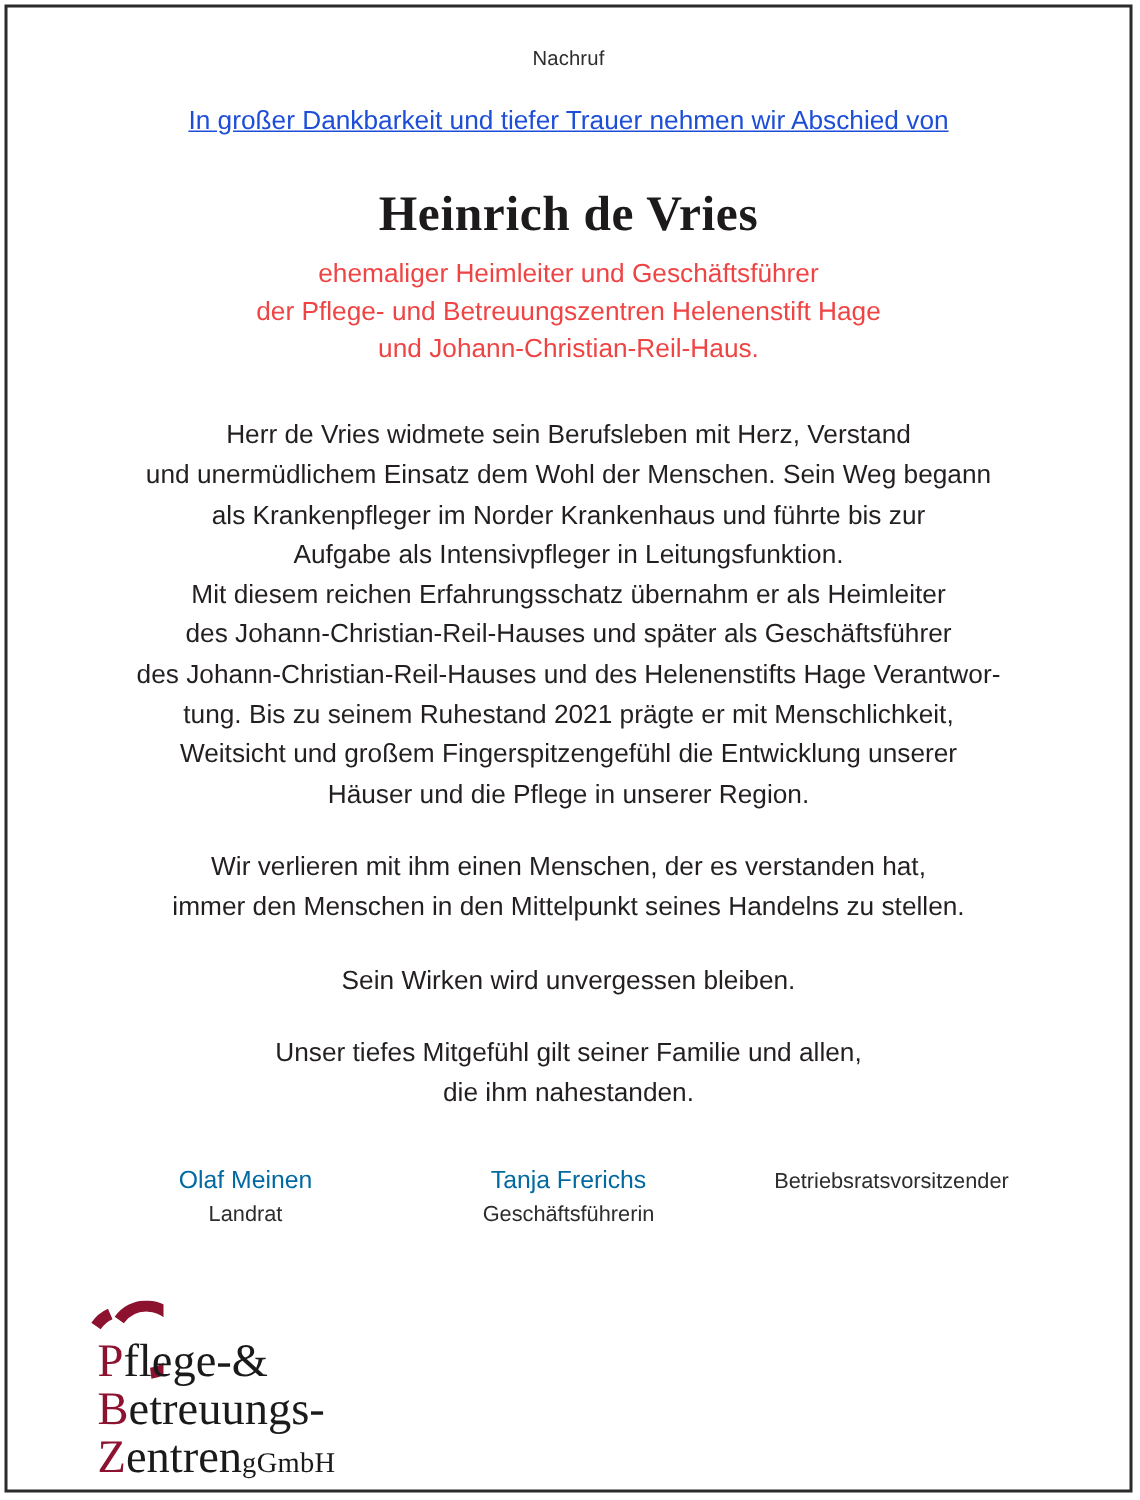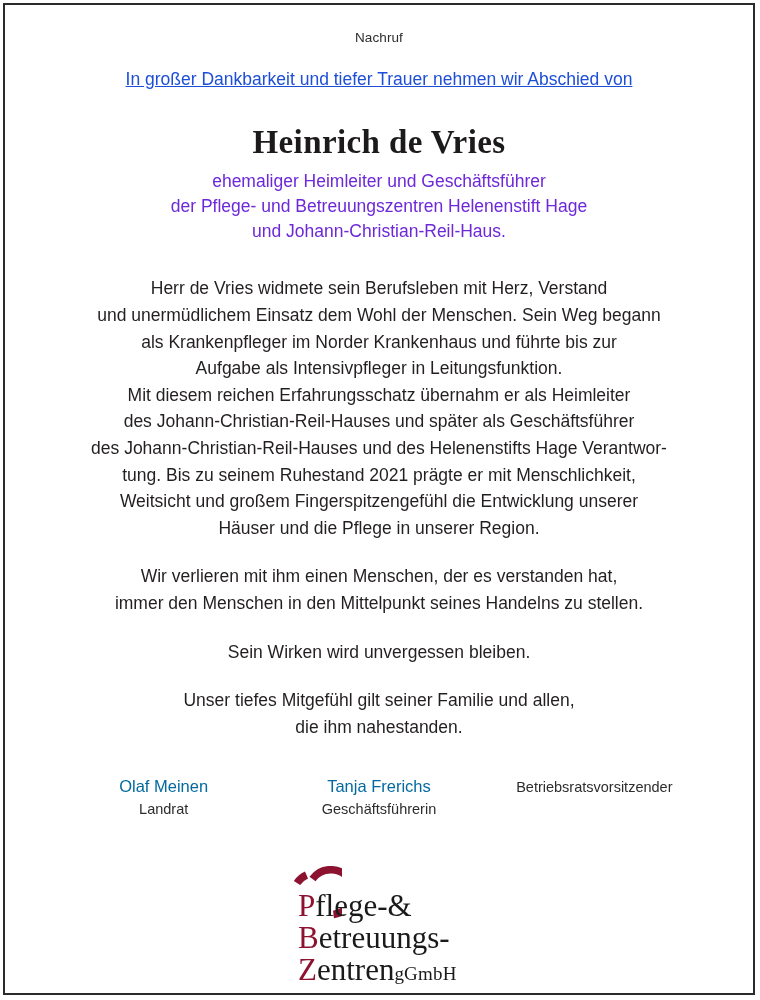--- a/index.html
+++ b/index.html
@@ -22,23 +22,22 @@
     top: 3px;
     width: 752px;
     height: 992px;
     box-sizing: border-box;
     border: 2px solid #2b2b2b;
     background: #ffffff;
     overflow: hidden;
   }
 
   .notice-inner {
-    padding: 10px 34px 0 34px;
+    padding: 26px 34px 0 34px;
     text-align: center;
-    margin-top: 15px;
   }
 
   .kicker {
     font-size: 13.5px;
     line-height: 1.25;
     color: #2d2d2d;
     letter-spacing: .1px;
   }
 
   .lede {
@@ -56,21 +55,21 @@
     font-size: 33px;
     line-height: 1.1;
     letter-spacing: .4px;
     color: #1c1a1a;
   }
 
   .roles {
     margin-top: 9px;
     font-size: 17.5px;
     line-height: 1.44;
-    color: #6d28d9;
+    color: #ef4444;
   }
   .roles .role-line { display: block; }
 
   .body-block {
     margin-top: 31px;
     font-size: 17.5px;
     line-height: 1.52;
     color: #231f20;
   }
   .body-block .text-line { display: block; }
@@ -96,21 +95,20 @@
     font-size: 14.5px;
     line-height: 1.35;
     margin-top: 2px;
     color: #2d2d2d;
   }
 
   
   .logo-area {
     margin-top: 43px;
     display: flex;
-    justify-content: center;
   }
   .logo {
     position: relative;
     width: 214px;
     height: 120px;
     text-align: left;
   }
   .logo-arc {
     position: absolute;
     left: 10px;

